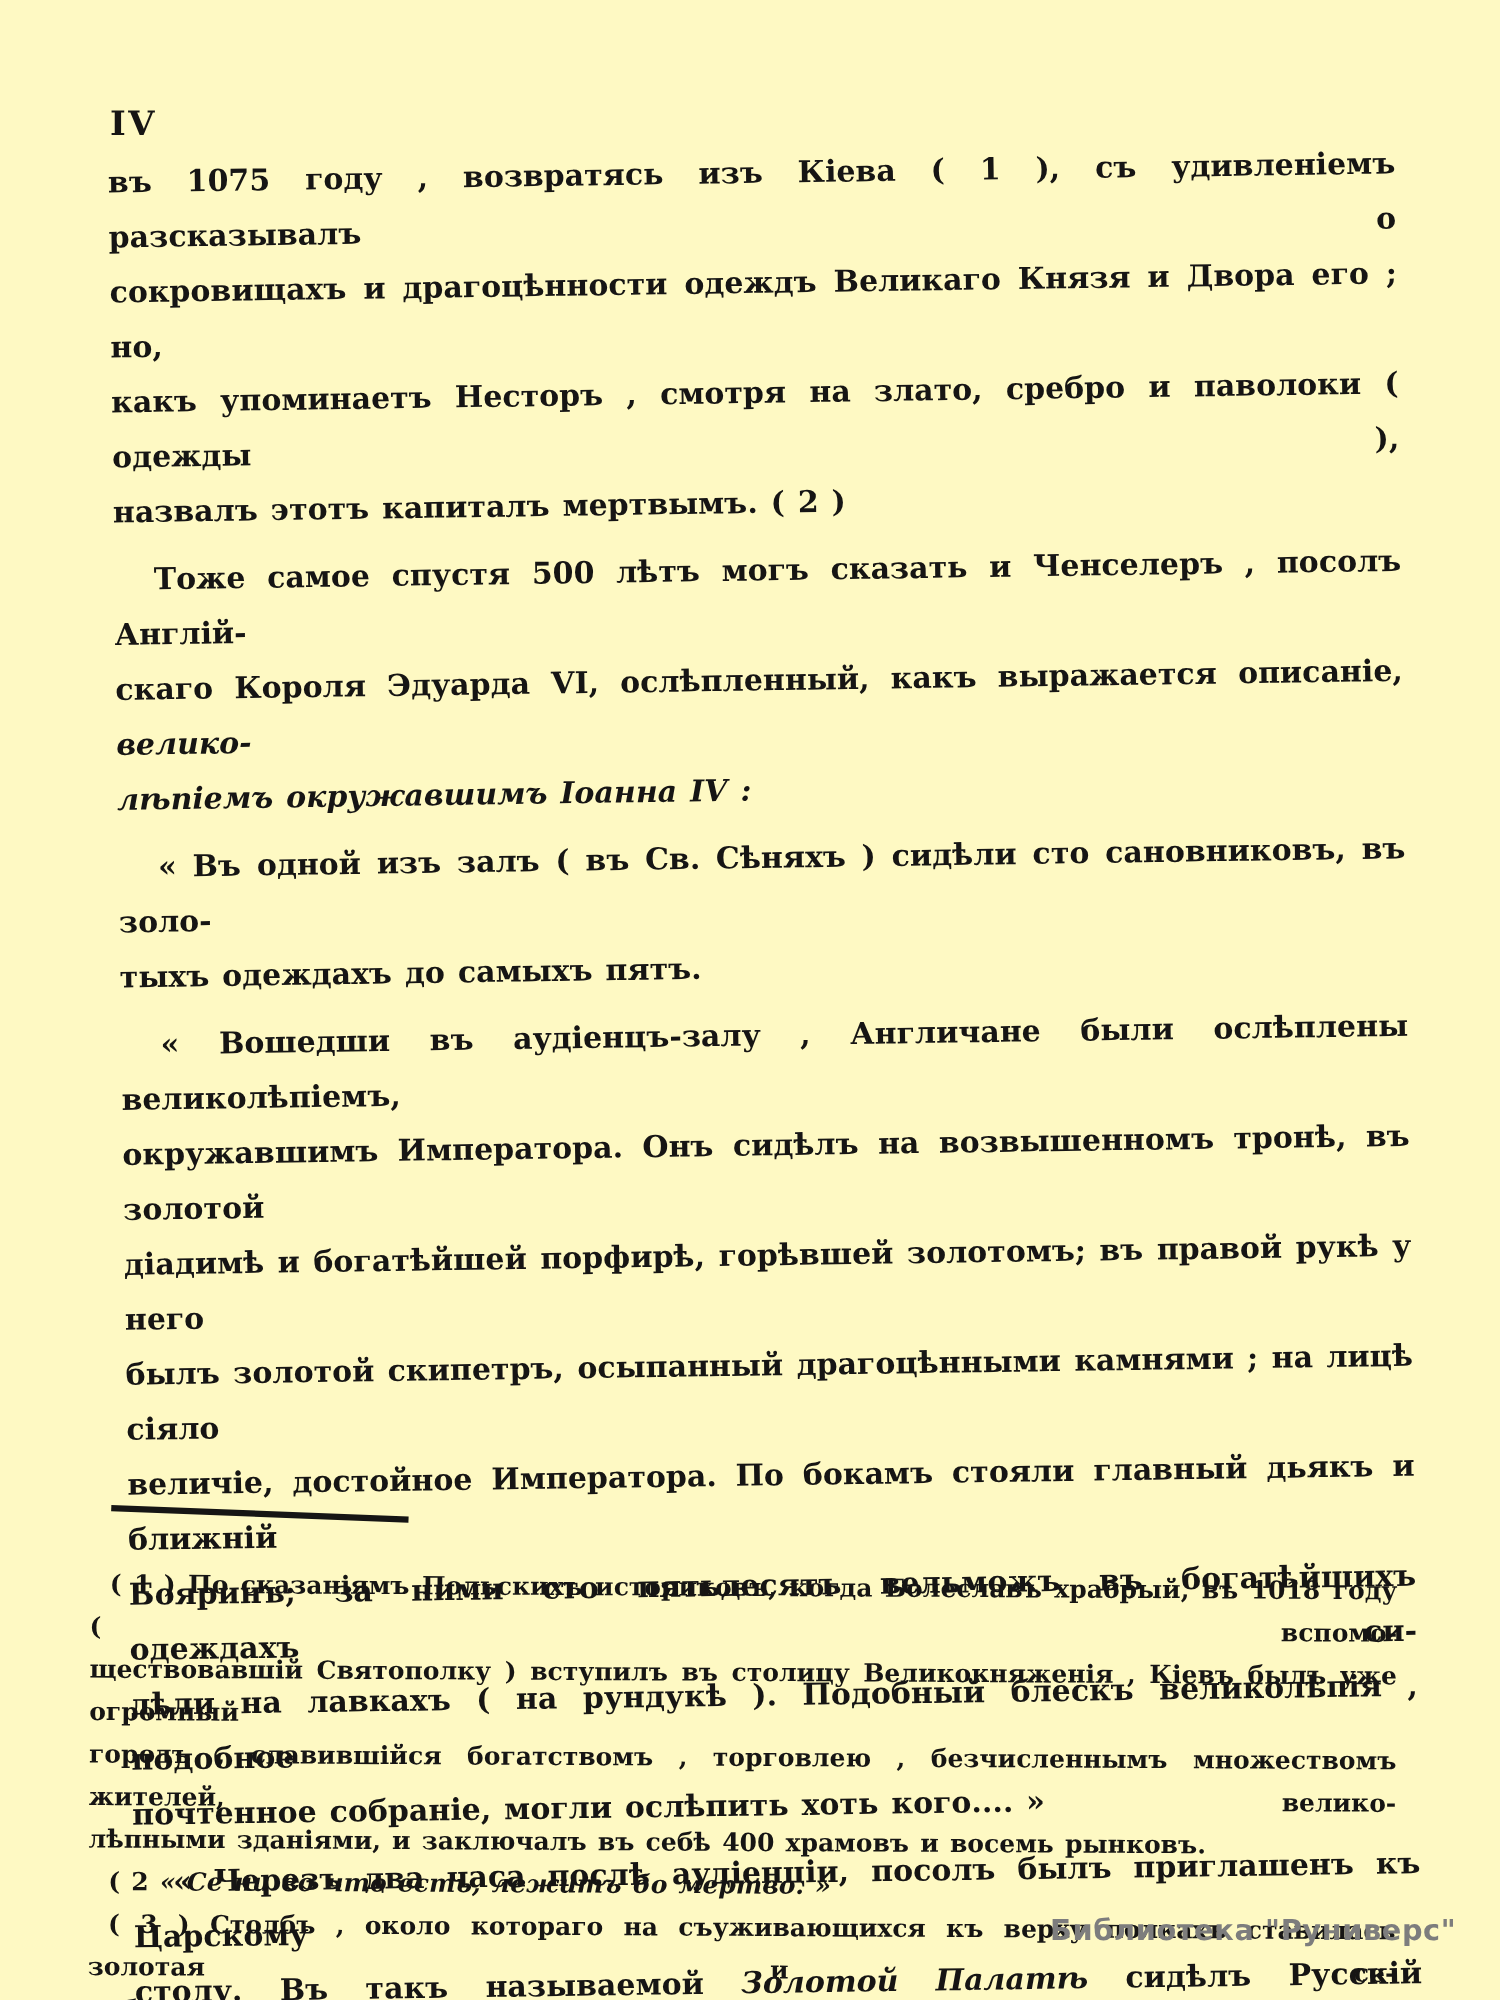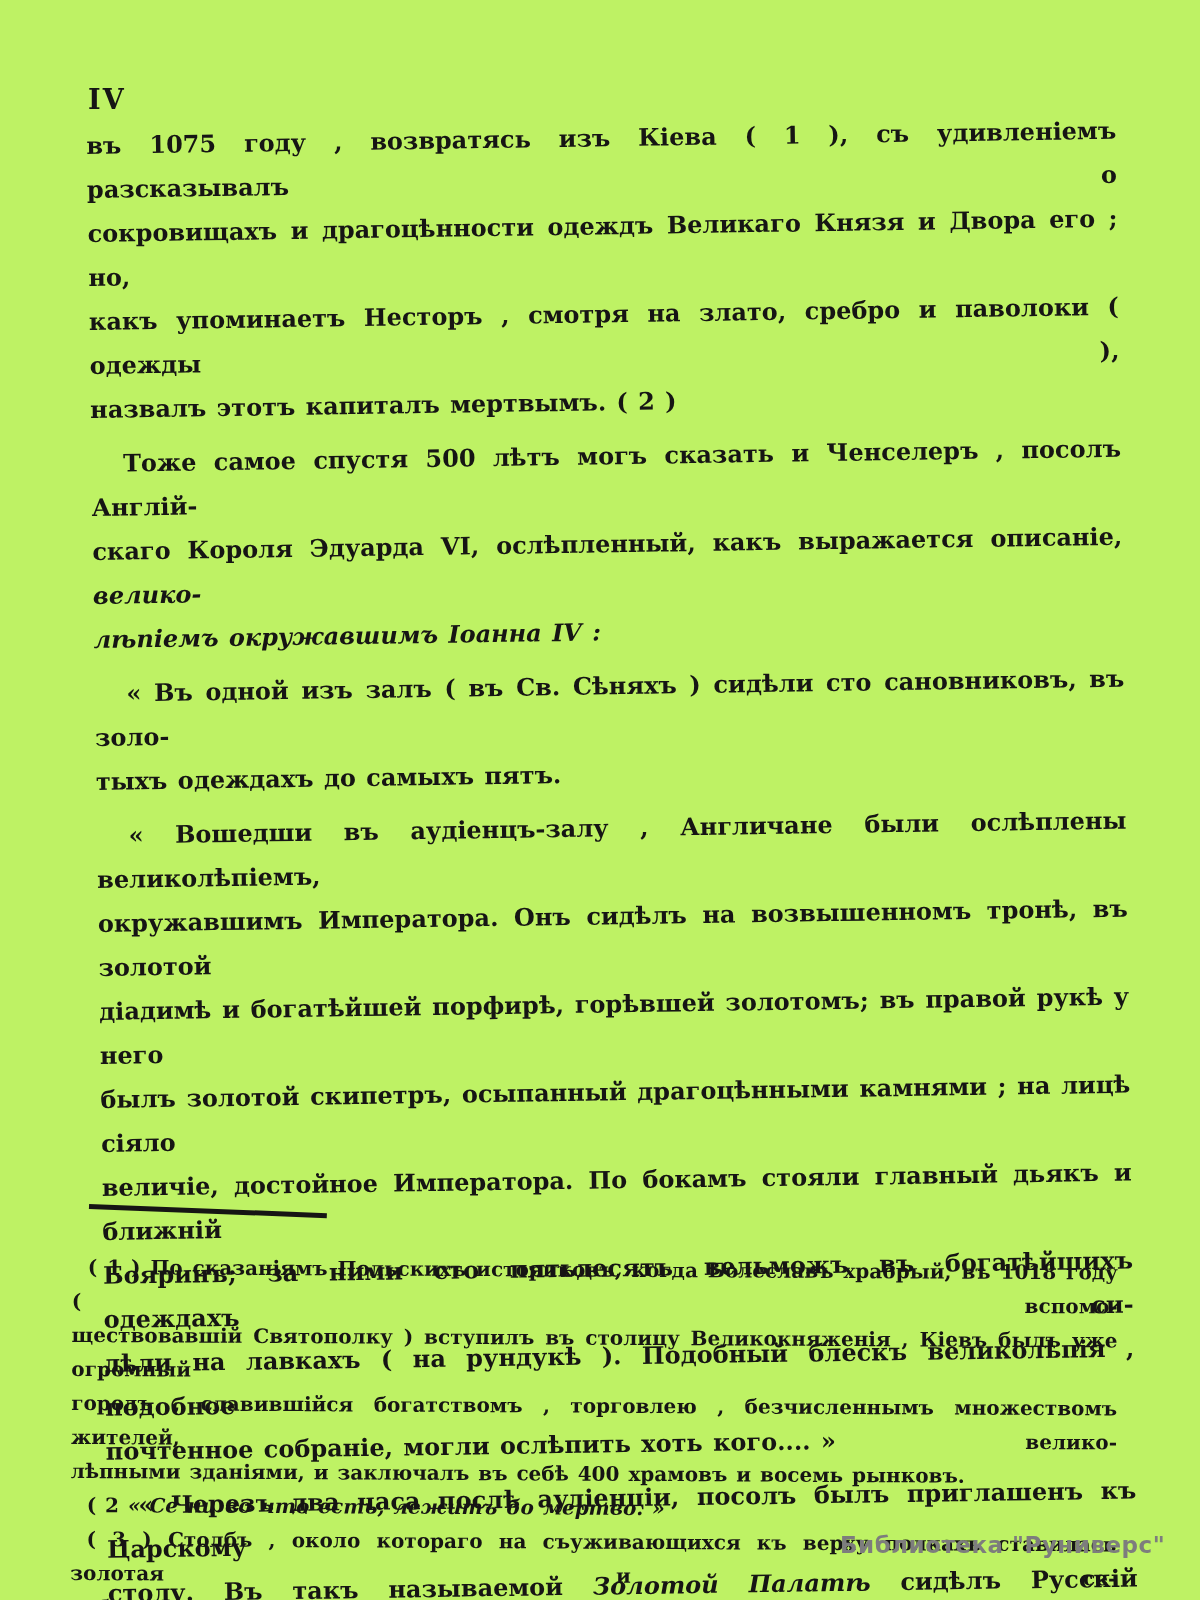--- a/index.html
+++ b/index.html
@@ -1,17 +1,17 @@
 <!DOCTYPE html>
 <html><head>
 <meta charset="utf-8">
 <style>
   html,body{margin:0;padding:0;background:#e8e8e8;}
   #page{
-    position:relative;width:1200px;height:1600px;background:#bef264;
+    position:relative;width:1200px;height:1600px;background:#fef9c3;
     overflow:hidden;color:var(--ink,#161514);
     font-family:"DejaVu Serif","Liberation Serif",serif;
   }
   #page-number{
     position:absolute;left:88px;top:84px;
     font-size:27px;font-weight:bold;letter-spacing:2px;
   }
   #body-text{
     position:absolute;left:86px;top:124px;width:1030px;
     font-size:24px;font-weight:bold;line-height:44px;

